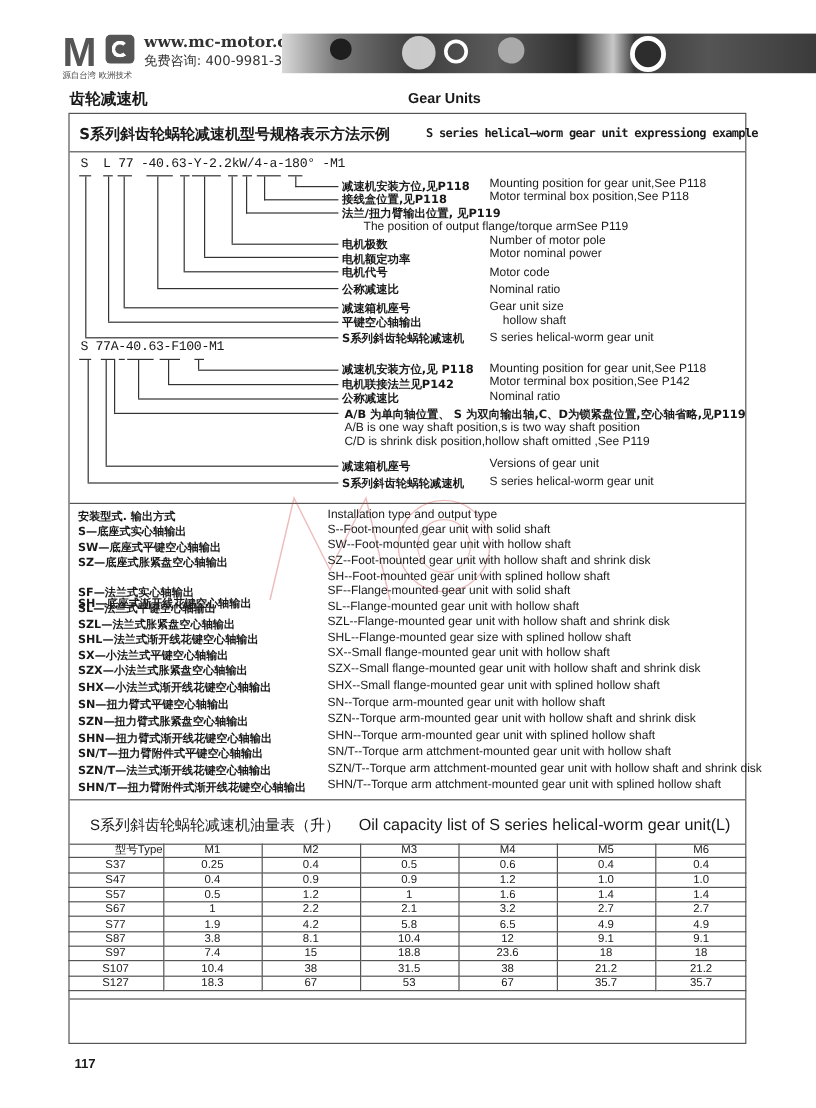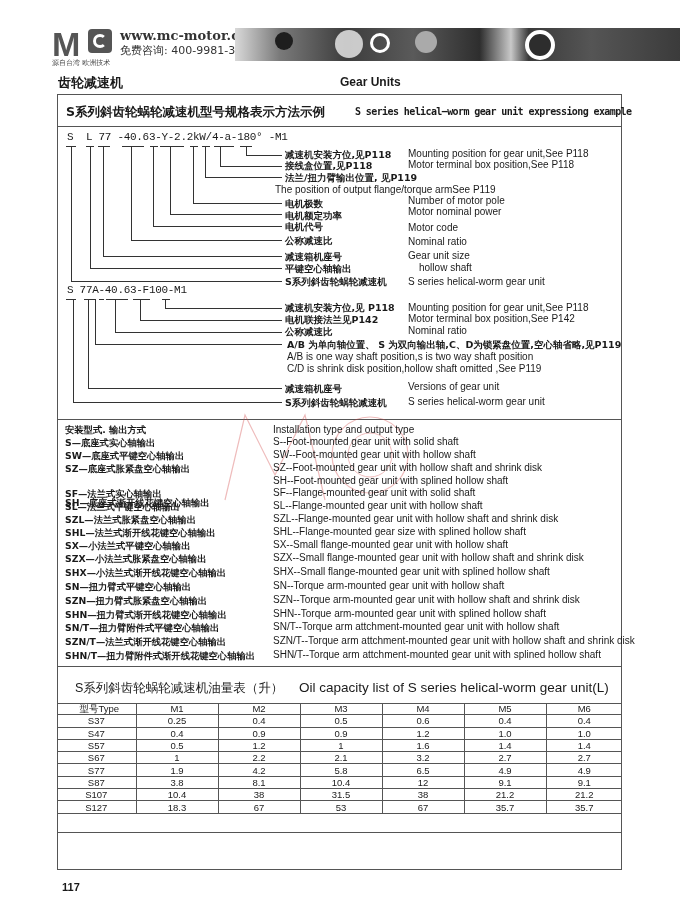--- a/index.html
+++ b/index.html
@@ -41,21 +41,21 @@
 
   .oil-title { left: 75px; top: 680px; white-space: nowrap; font-family: "Liberation Sans", sans-serif; font-size: 13.5px; }
   .oil-title .zh { font-size: 12.5px; }
 
   table.oil { position: absolute; left: 57px; top: 703px; width: 565px; border-collapse: collapse;
               font-family: "Liberation Sans", sans-serif; font-size: 9.5px; }
   table.oil th, table.oil td { border: 1px solid #555; height: 11.3px; padding: 0; text-align: center; line-height: 11px; font-weight: normal; }
   table.oil th:first-child, table.oil td:first-child { border-left: none; }
   table.oil th:last-child, table.oil td:last-child { border-right: none; }
   table.oil tr:first-child th { border-top: none; }
-  table.oil th.type { text-align: center; padding-left: 6px; }
+  table.oil th.type { text-align: right; padding-left: 6px; }
 
   .pageno { left: 62px; top: 881px; font-family: "Liberation Sans", sans-serif; font-weight: bold; font-size: 11px; }
 
   .watermark { left: 215px; top: 405px; width: 200px; height: 100px; opacity: 0.35; pointer-events: none; }
 </style>
 </head>
 <body>
 
 <div class="abs logo">
   <div class="abs logo-m">M</div>
@@ -122,21 +122,21 @@
     <div class="ln" style="left:90px;top:268px;width:192px;height:1px;"></div>
   <div class="ln" style="left:71px;top:147px;width:1px;height:134px;"></div>
     <div class="ln" style="left:71px;top:281px;width:211px;height:1px;"></div>
 </div>
 
 <div class="abs lbl-zh" style="left:285px;top:149px;">减速机安装方位,见P118</div>
 <div class="abs lbl-en" style="left:408px;top:148px;">Mounting position for gear unit,See P118</div>
 <div class="abs lbl-zh" style="left:285px;top:160px;">接线盒位置,见P118</div>
 <div class="abs lbl-en" style="left:408px;top:159px;">Motor terminal box position,See P118</div>
 <div class="abs lbl-zh" style="left:285px;top:172px;">法兰/扭力臂输出位置, 见P119</div>
-<div class="abs lbl-en" style="left:275px;top:184px;text-align:right;">The position of output flange/torque armSee P119</div>
+<div class="abs lbl-en" style="left:303px;top:184px;text-align:right;">The position of output flange/torque armSee P119</div>
 <div class="abs lbl-zh" style="left:285px;top:198px;">电机极数</div>
 <div class="abs lbl-en" style="left:408px;top:195px;">Number of motor pole</div>
 <div class="abs lbl-zh" style="left:285px;top:210px;">电机额定功率</div>
 <div class="abs lbl-en" style="left:408px;top:206px;">Motor nominal power</div>
 <div class="abs lbl-zh" style="left:285px;top:221px;">电机代号</div>
 <div class="abs lbl-en" style="left:408px;top:222px;">Motor code</div>
 <div class="abs lbl-zh" style="left:285px;top:235px;">公称减速比</div>
 <div class="abs lbl-en" style="left:408px;top:236px;">Nominal ratio</div>
 <div class="abs lbl-zh" style="left:285px;top:251px;">减速箱机座号</div>
 <div class="abs lbl-en" style="left:408px;top:250px;">Gear unit size</div>
@@ -301,20 +301,29 @@
   <tr>
     <td>S87</td>
         <td>3.8</td>
         <td>8.1</td>
         <td>10.4</td>
         <td>12</td>
         <td>9.1</td>
         <td>9.1</td>
   </tr>
   <tr>
+    <td>S97</td>
+        <td>7.4</td>
+        <td>15</td>
+        <td>18.8</td>
+        <td>23.6</td>
+        <td>18</td>
+        <td>18</td>
+  </tr>
+  <tr>
     <td>S107</td>
         <td>10.4</td>
         <td>38</td>
         <td>31.5</td>
         <td>38</td>
         <td>21.2</td>
         <td>21.2</td>
   </tr>
   <tr>
     <td>S127</td>

